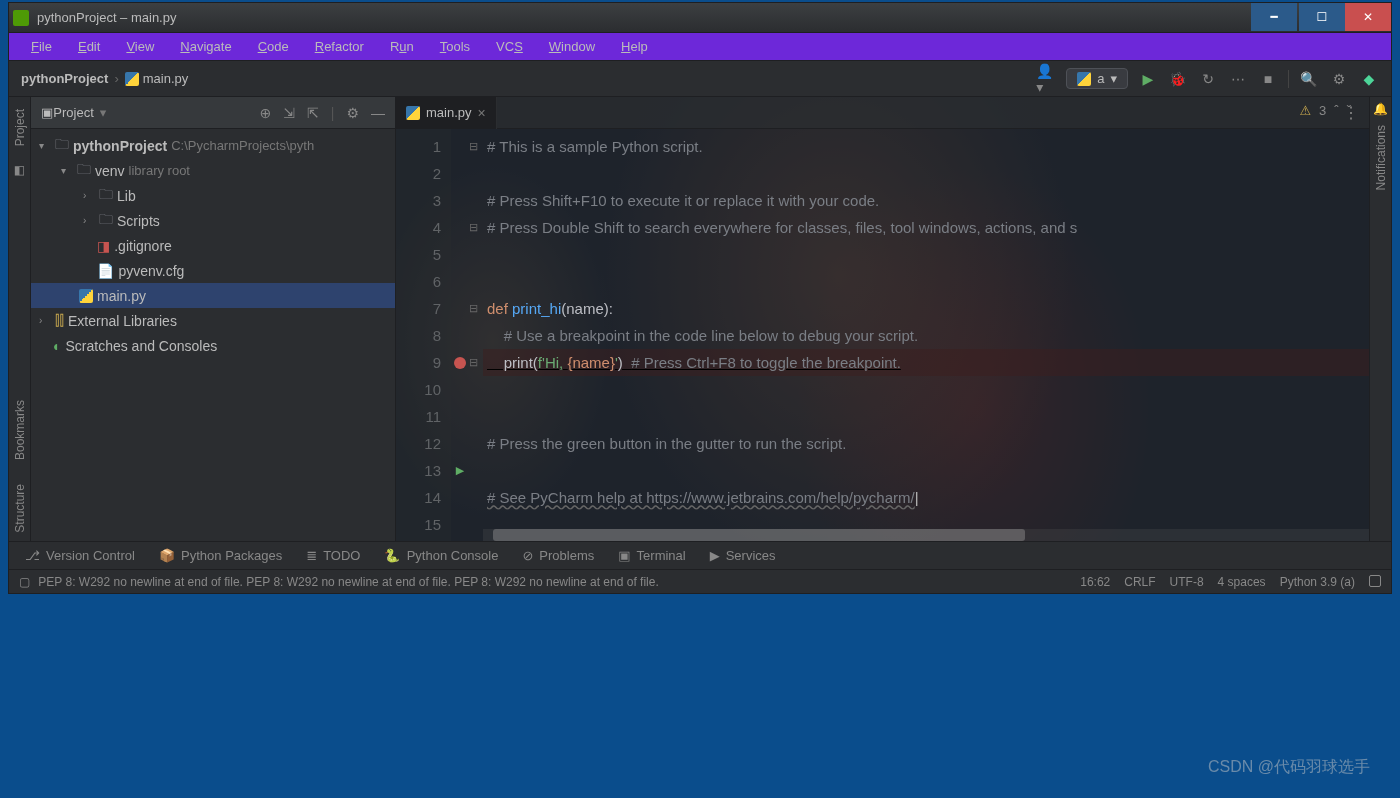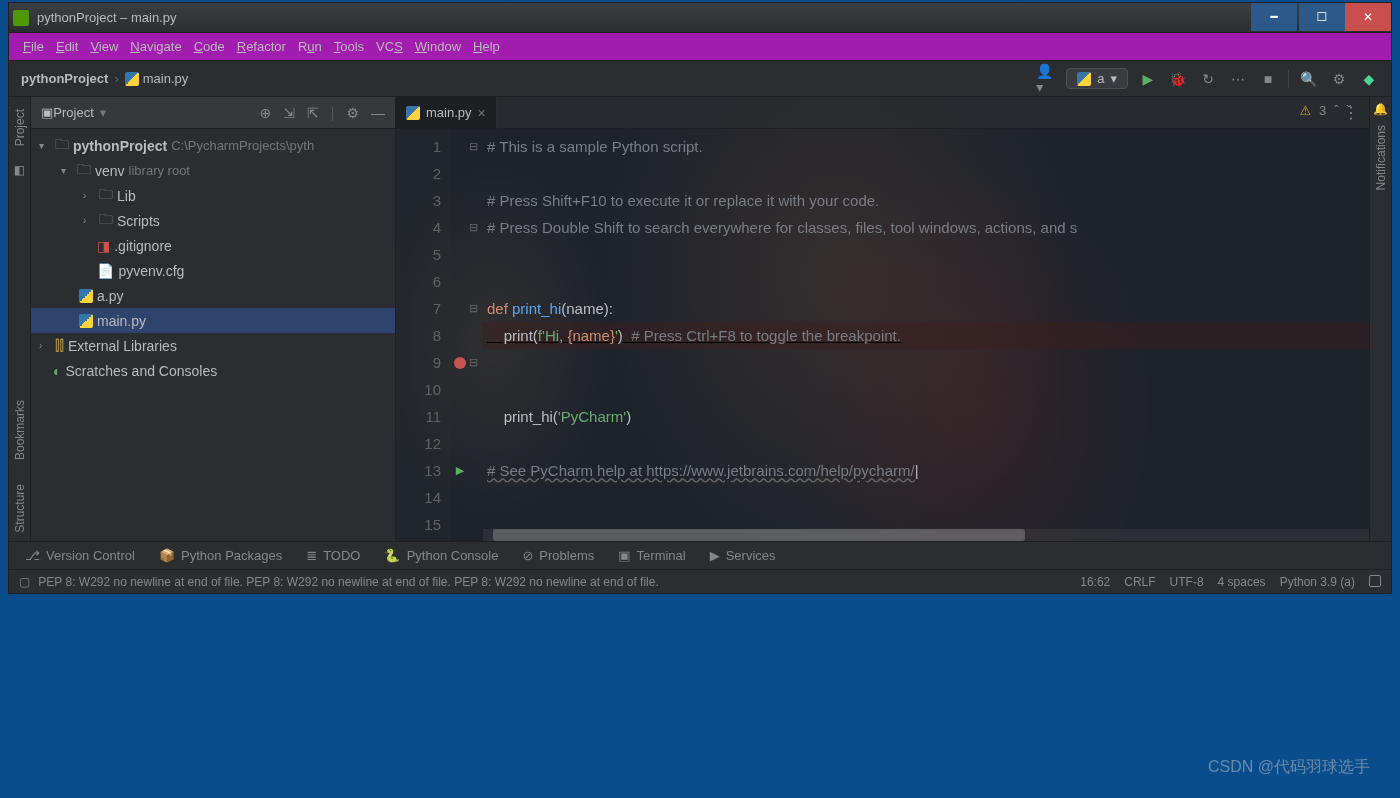--- a/index.html
+++ b/index.html
@@ -5,21 +5,21 @@
 * { margin:0; padding:0; box-sizing:border-box; font-family:"Segoe UI",Arial,sans-serif; }
 body { width:1400px; height:798px; background:#0a4d8c; overflow:hidden; position:relative; }
 .window { position:absolute; left:8px; top:2px; width:1384px; height:592px; background:#2b2d30; border:1px solid #1e1f22; display:flex; flex-direction:column; }
 .titlebar { height:30px; background:linear-gradient(#3c3f41,#2b2d30); display:flex; align-items:center; padding:0 4px; color:#bbb; font-size:13px; border-bottom:1px solid #1e1f22; position:relative; }
 .title-icon { width:16px; height:16px; background:#4e9a06; margin-right:8px; border-radius:2px; }
 .win-buttons { position:absolute; right:0; top:0; display:flex; }
 .win-btn { width:46px; height:28px; display:flex; align-items:center; justify-content:center; color:#fff; font-size:12px; cursor:pointer; }
 .win-btn.close { background:#c94f4f; }
 .win-btn.max { background:#2b5a8a; }
 .win-btn.min { background:#2b5a8a; margin-right:2px; }
-.menubar { height:28px; background:#a21caf; display:flex; align-items:center; padding:0 8px; gap:0; color:#bbb; font-size:13px; border-bottom:1px solid #1e1f22; }
+.menubar { height:28px; background:#6d28d9; display:flex; align-items:center; padding:0 16px; gap:14px; color:#bbb; font-size:13px; border-bottom:1px solid #1e1f22; }
 .menu-item { padding:2px 6px; cursor:pointer; }
 .menu-item u { text-decoration:underline; }
 .navbar { height:36px; background:#2b2d30; display:flex; align-items:center; padding:0 12px; color:#bbb; font-size:13px; border-bottom:1px solid #1e1f22; }
 .crumb { display:flex; align-items:center; gap:4px; }
 .crumb-sep { margin:0 6px; color:#666; }
 .py-icon { width:14px; height:14px; background:linear-gradient(135deg,#3776ab 50%,#ffd43b 50%); border-radius:2px; }
 .nav-right { margin-left:auto; display:flex; align-items:center; gap:10px; }
 .nav-icon { width:20px; height:20px; display:flex; align-items:center; justify-content:center; color:#888; cursor:pointer; font-size:14px; }
 .run-config { background:#393b40; border:1px solid #4e5157; border-radius:4px; padding:2px 10px; display:flex; align-items:center; gap:6px; font-size:13px; }
 .run-btn { color:#5fad65; }
@@ -183,24 +183,20 @@
             <span>Scripts</span>
           </div>
     <div class="tree-row" style="padding-left:66px">
             <span style="color:#c75450">◨</span> 
             <span>.gitignore</span>
           </div>
     <div class="tree-row" style="padding-left:66px">
             <span>📄</span> 
             <span>pyvenv.cfg</span>
           </div>
-    <div class="tree-row" style="padding-left:48px">
-            <span class="py-icon"></span> 
-            <span>a.py</span>
-          </div>
     <div class="tree-row sel" style="padding-left:48px">
             <span class="py-icon"></span> 
             <span>main.py</span>
           </div>
     <div class="tree-row" style="padding-left:8px">
             <span class="chev">›</span>
             <span style="color:#c9a94f">⫿⫿</span> 
             <span>External Libraries</span>
           </div>
     <div class="tree-row" style="padding-left:22px">
@@ -285,24 +281,25 @@
             <div></div>
     </div>
     <div class="code">
      <div class="code-line"><span class="c-cm"># This is a sample Python script.</span></div>
      <div class="code-line"></div>
      <div class="code-line"><span class="c-cm"># Press Shift+F10 to execute it or replace it with your code.</span></div>
      <div class="code-line"><span class="c-cm"># Press Double Shift to search everywhere for classes, files, tool windows, actions, and s</span></div>
      <div class="code-line"></div>
      <div class="code-line"></div>
      <div class="code-line"><span class="c-kw">def </span><span class="c-fn">print_hi</span><span class="c-id">(name):</span></div>
+     <div class="code-line"><span class="c-cm">    # Use a breakpoint in the code line below to debug your script.</span></div>
      <div class="code-line bp-line"><span class="c-id">    print(</span><span class="c-str">f'Hi, </span><span class="c-br">{name}</span><span class="c-str">'</span><span class="c-id">)  </span><span class="c-cm"># Press Ctrl+F8 to toggle the breakpoint.</span></div>
      <div class="code-line"></div>
      <div class="code-line"></div>
-     <div class="code-line"><span class="c-id">    print_hi(</span><span class="c-str">'PyCharm'</span><span class="c-id">)</span></div>
+     <div class="code-line"><span class="c-cm"># Press the green button in the gutter to run the script.</span></div>
      <div class="code-line"></div>
      <div class="code-line cursor-line"><span class="c-cm" style="text-decoration:underline wavy #666"># See PyCharm help at https://www.jetbrains.com/help/pycharm/</span></div>
      <div class="scrollbar-h">
               <div class="scrollbar-h-thumb"></div>
             </div>
     </div>
    </div>
   </div>
 
   <div class="right-gutter">

